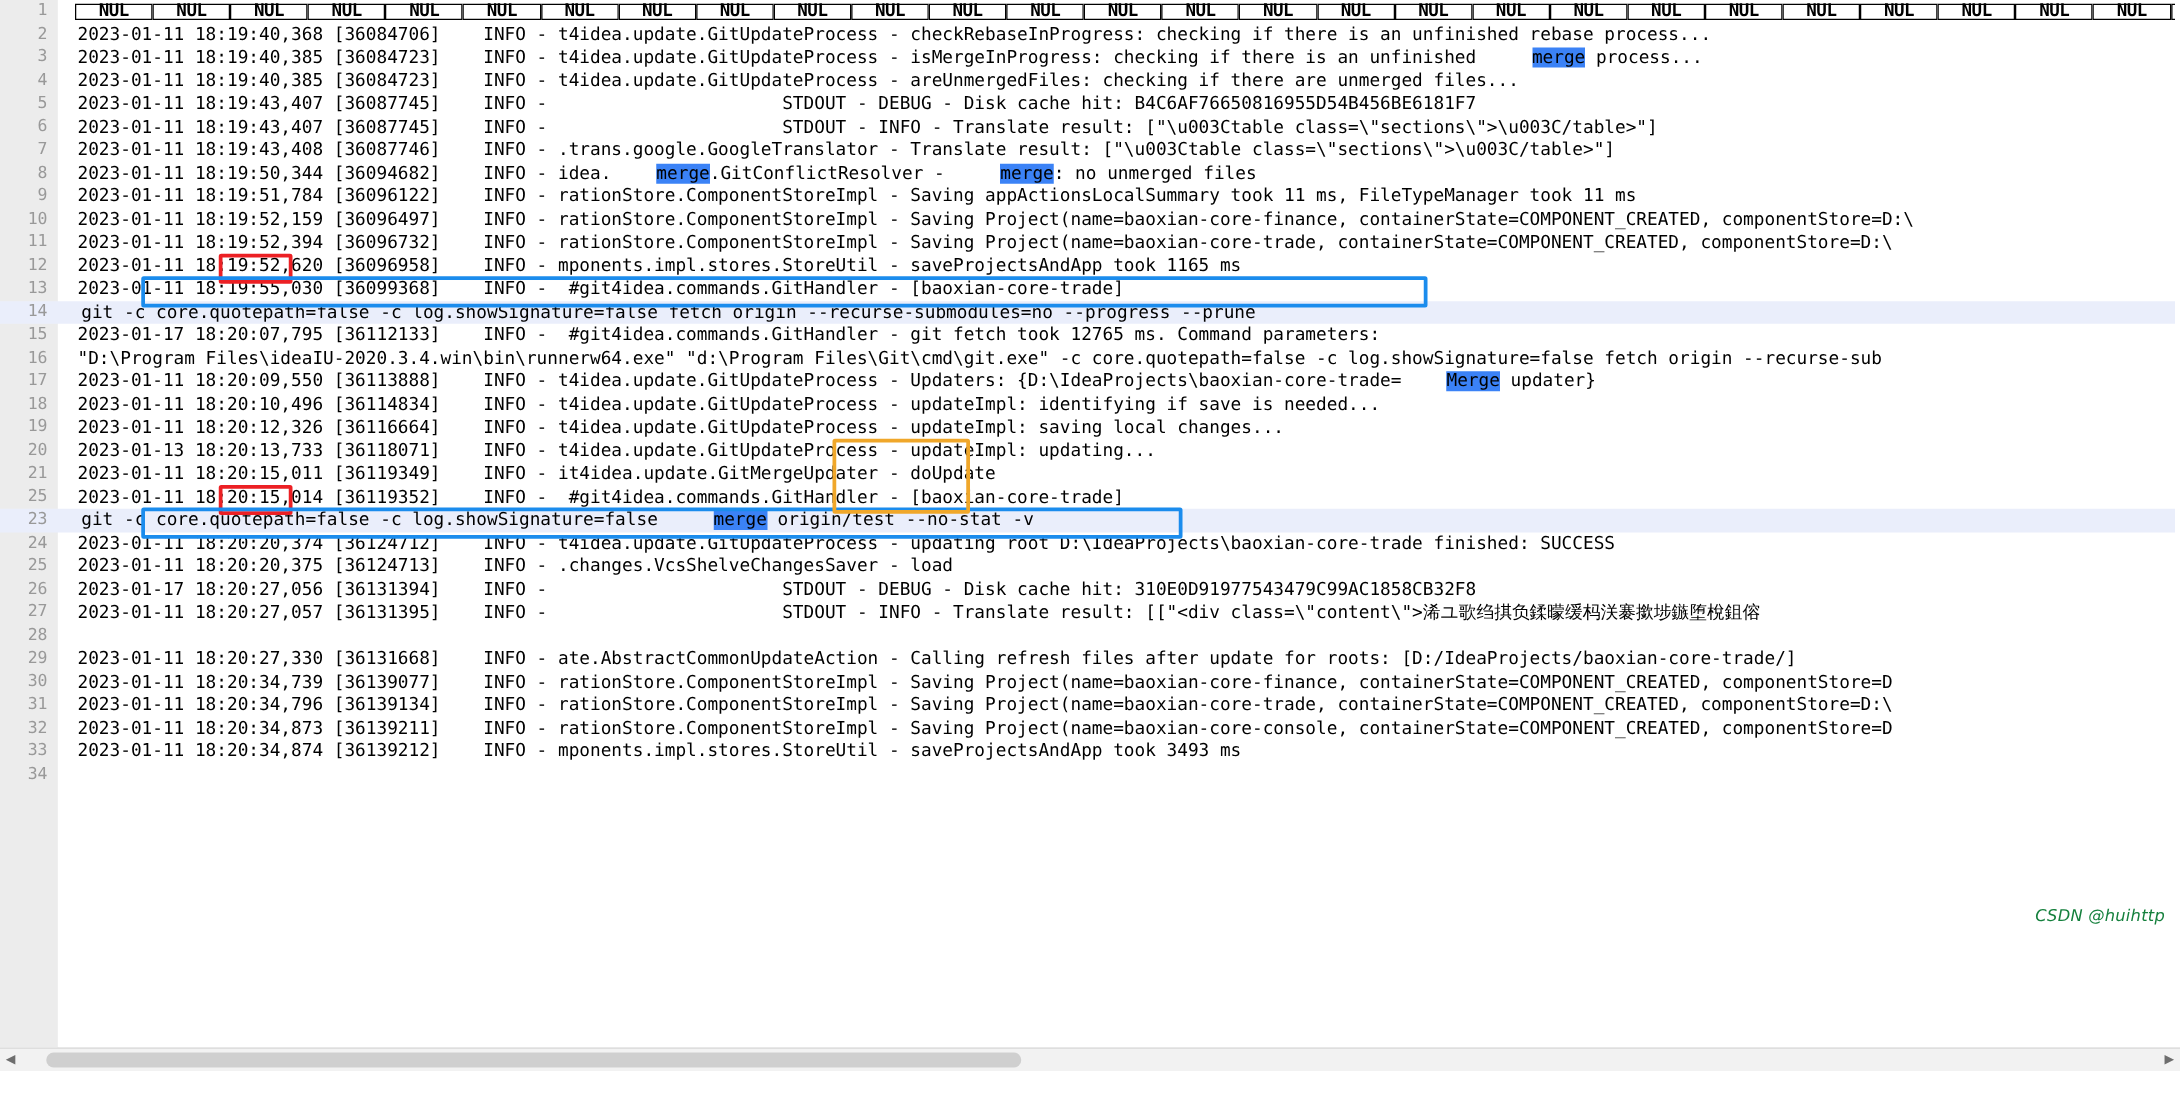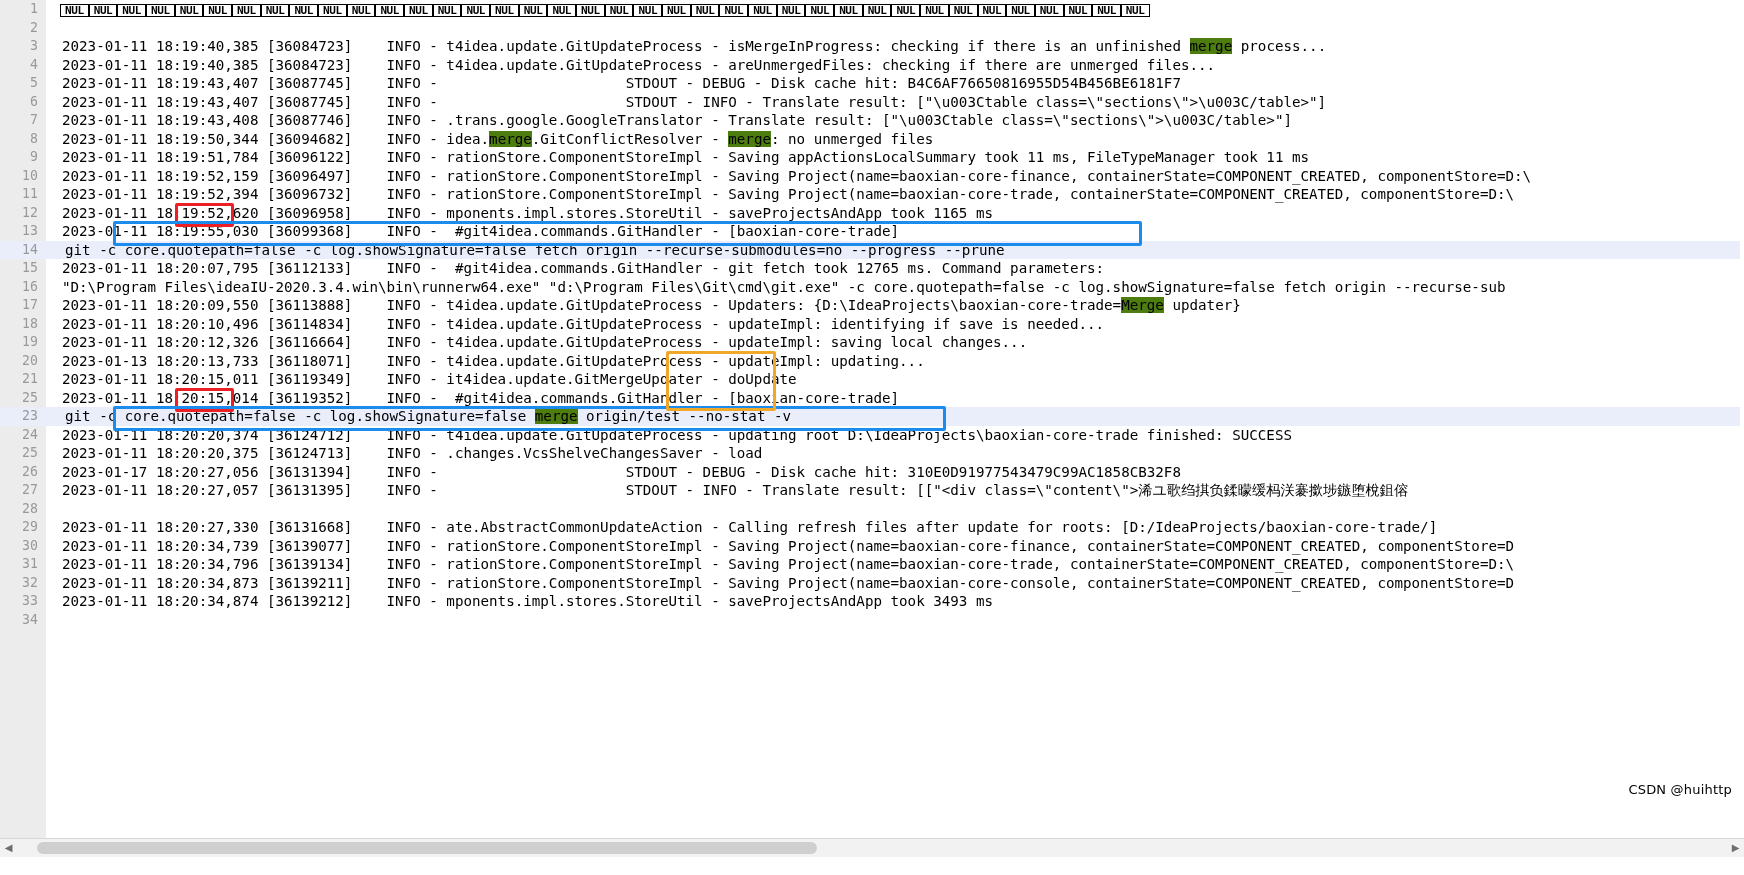--- a/index.html
+++ b/index.html
@@ -78,30 +78,30 @@
     white-space: pre;
   }
   .row.highlight-row {
     background: #eaeefb;
   }
   .row.highlight-row .txt {
     left: 65px;
   }
   .row.nul .txt { left: 60px; }
 
-  .hl-green { background: #4d7c0f; }
+  .hl-green { background: #3b82f6; margin-left: 36px; }
   .nulbox {
     display: inline-block;
     border: 1px solid #000;
     background: #ffffff;
     color: #000;
-    font-size: 11px;
+    font-size: 14px;
     line-height: 11px;
     font-weight: bold;
-    padding: 0 4px;
+    padding: 0 18px;
     font-family: "DejaVu Sans Mono", "Liberation Mono", monospace;
     vertical-align: middle;
     letter-spacing: -0.4px;
   }
 
   
   .anno {
     position: absolute;
     box-sizing: border-box;
     pointer-events: none;
@@ -149,59 +149,60 @@
     position: absolute;
     left: 0;
     top: 857px;
     width: 1744px;
     height: 18px;
     background: #ffffff;
   }
   .watermark {
     position: absolute;
     right: 12px;
-    top: 782px;
-    color: #000000;
+    top: 726px;
+    color: #15803d;
     font-size: 13px;
     font-family: "DejaVu Sans", sans-serif;
     letter-spacing: 0.2px;
+    font-style: italic;
   }
   .vscroll {
     position: absolute;
     right: 0;
     top: 0;
     width: 4px;
     height: 838px;
     background: #ffffff;
   }
 </style>
 </head>
 <body>
 
 <div id="app">
 
   <div class="editor">
     <div class="gutter"></div>
     <div class="gutter-strip"></div>
     <div class="code" id="code-lines">
         <div class="row nul"><span class="lineno">1</span><span class="txt"><span class="nulbox">NUL</span><span class="nulbox">NUL</span><span class="nulbox">NUL</span><span class="nulbox">NUL</span><span class="nulbox">NUL</span><span class="nulbox">NUL</span><span class="nulbox">NUL</span><span class="nulbox">NUL</span><span class="nulbox">NUL</span><span class="nulbox">NUL</span><span class="nulbox">NUL</span><span class="nulbox">NUL</span><span class="nulbox">NUL</span><span class="nulbox">NUL</span><span class="nulbox">NUL</span><span class="nulbox">NUL</span><span class="nulbox">NUL</span><span class="nulbox">NUL</span><span class="nulbox">NUL</span><span class="nulbox">NUL</span><span class="nulbox">NUL</span><span class="nulbox">NUL</span><span class="nulbox">NUL</span><span class="nulbox">NUL</span><span class="nulbox">NUL</span><span class="nulbox">NUL</span><span class="nulbox">NUL</span><span class="nulbox">NUL</span><span class="nulbox">NUL</span><span class="nulbox">NUL</span><span class="nulbox">NUL</span><span class="nulbox">NUL</span><span class="nulbox">NUL</span><span class="nulbox">NUL</span><span class="nulbox">NUL</span><span class="nulbox">NUL</span><span class="nulbox">NUL</span><span class="nulbox">NUL</span></span></div>
-        <div class="row"><span class="lineno">2</span></div>
+        <div class="row"><span class="lineno">2</span><span class="txt">2023-01-11 18:19:40,368 [36084706]    INFO - t4idea.update.GitUpdateProcess - checkRebaseInProgress: checking if there is an unfinished rebase process...</span></div>
         <div class="row"><span class="lineno">3</span><span class="txt">2023-01-11 18:19:40,385 [36084723]    INFO - t4idea.update.GitUpdateProcess - isMergeInProgress: checking if there is an unfinished <span class="hl-green">merge</span> process...</span></div>
         <div class="row"><span class="lineno">4</span><span class="txt">2023-01-11 18:19:40,385 [36084723]    INFO - t4idea.update.GitUpdateProcess - areUnmergedFiles: checking if there are unmerged files...</span></div>
         <div class="row"><span class="lineno">5</span><span class="txt">2023-01-11 18:19:43,407 [36087745]    INFO -                      STDOUT - DEBUG - Disk cache hit: B4C6AF76650816955D54B456BE6181F7</span></div>
         <div class="row"><span class="lineno">6</span><span class="txt">2023-01-11 18:19:43,407 [36087745]    INFO -                      STDOUT - INFO - Translate result: ["\u003Ctable class=\"sections\"&gt;\u003C/table&gt;"]</span></div>
         <div class="row"><span class="lineno">7</span><span class="txt">2023-01-11 18:19:43,408 [36087746]    INFO - .trans.google.GoogleTranslator - Translate result: ["\u003Ctable class=\"sections\"&gt;\u003C/table&gt;"]</span></div>
         <div class="row"><span class="lineno">8</span><span class="txt">2023-01-11 18:19:50,344 [36094682]    INFO - idea.<span class="hl-green">merge</span>.GitConflictResolver - <span class="hl-green">merge</span>: no unmerged files</span></div>
         <div class="row"><span class="lineno">9</span><span class="txt">2023-01-11 18:19:51,784 [36096122]    INFO - rationStore.ComponentStoreImpl - Saving appActionsLocalSummary took 11 ms, FileTypeManager took 11 ms</span></div>
         <div class="row"><span class="lineno">10</span><span class="txt">2023-01-11 18:19:52,159 [36096497]    INFO - rationStore.ComponentStoreImpl - Saving Project(name=baoxian-core-finance, containerState=COMPONENT_CREATED, componentStore=D:\</span></div>
         <div class="row"><span class="lineno">11</span><span class="txt">2023-01-11 18:19:52,394 [36096732]    INFO - rationStore.ComponentStoreImpl - Saving Project(name=baoxian-core-trade, containerState=COMPONENT_CREATED, componentStore=D:\</span></div>
         <div class="row"><span class="lineno">12</span><span class="txt">2023-01-11 18:19:52,620 [36096958]    INFO - mponents.impl.stores.StoreUtil - saveProjectsAndApp took 1165 ms</span></div>
         <div class="row"><span class="lineno">13</span><span class="txt">2023-01-11 18:19:55,030 [36099368]    INFO -  #git4idea.commands.GitHandler - [baoxian-core-trade]</span></div>
         <div class="row highlight-row"><span class="lineno">14</span><span class="txt">git -c core.quotepath=false -c log.showSignature=false fetch origin --recurse-submodules=no --progress --prune</span></div>
-        <div class="row"><span class="lineno">15</span><span class="txt">2023-01-11 18:20:07,795 [36112133]    INFO -  #git4idea.commands.GitHandler - git fetch took 12765 ms. Command parameters:</span></div>
+        <div class="row"><span class="lineno">15</span><span class="txt">2023-01-17 18:20:07,795 [36112133]    INFO -  #git4idea.commands.GitHandler - git fetch took 12765 ms. Command parameters:</span></div>
         <div class="row"><span class="lineno">16</span><span class="txt">"D:\Program Files\ideaIU-2020.3.4.win\bin\runnerw64.exe" "d:\Program Files\Git\cmd\git.exe" -c core.quotepath=false -c log.showSignature=false fetch origin --recurse-sub</span></div>
         <div class="row"><span class="lineno">17</span><span class="txt">2023-01-11 18:20:09,550 [36113888]    INFO - t4idea.update.GitUpdateProcess - Updaters: {D:\IdeaProjects\baoxian-core-trade=<span class="hl-green">Merge</span> updater}</span></div>
         <div class="row"><span class="lineno">18</span><span class="txt">2023-01-11 18:20:10,496 [36114834]    INFO - t4idea.update.GitUpdateProcess - updateImpl: identifying if save is needed...</span></div>
         <div class="row"><span class="lineno">19</span><span class="txt">2023-01-11 18:20:12,326 [36116664]    INFO - t4idea.update.GitUpdateProcess - updateImpl: saving local changes...</span></div>
         <div class="row"><span class="lineno">20</span><span class="txt">2023-01-13 18:20:13,733 [36118071]    INFO - t4idea.update.GitUpdateProcess - updateImpl: updating...</span></div>
         <div class="row"><span class="lineno">21</span><span class="txt">2023-01-11 18:20:15,011 [36119349]    INFO - it4idea.update.GitMergeUpdater - doUpdate</span></div>
         <div class="row"><span class="lineno">25</span><span class="txt">2023-01-11 18:20:15,014 [36119352]    INFO -  #git4idea.commands.GitHandler - [baoxian-core-trade]</span></div>
         <div class="row highlight-row"><span class="lineno">23</span><span class="txt">git -c core.quotepath=false -c log.showSignature=false <span class="hl-green">merge</span> origin/test --no-stat -v</span></div>
         <div class="row"><span class="lineno">24</span><span class="txt">2023-01-11 18:20:20,374 [36124712]    INFO - t4idea.update.GitUpdateProcess - updating root D:\IdeaProjects\baoxian-core-trade finished: SUCCESS</span></div>
         <div class="row"><span class="lineno">25</span><span class="txt">2023-01-11 18:20:20,375 [36124713]    INFO - .changes.VcsShelveChangesSaver - load</span></div>

